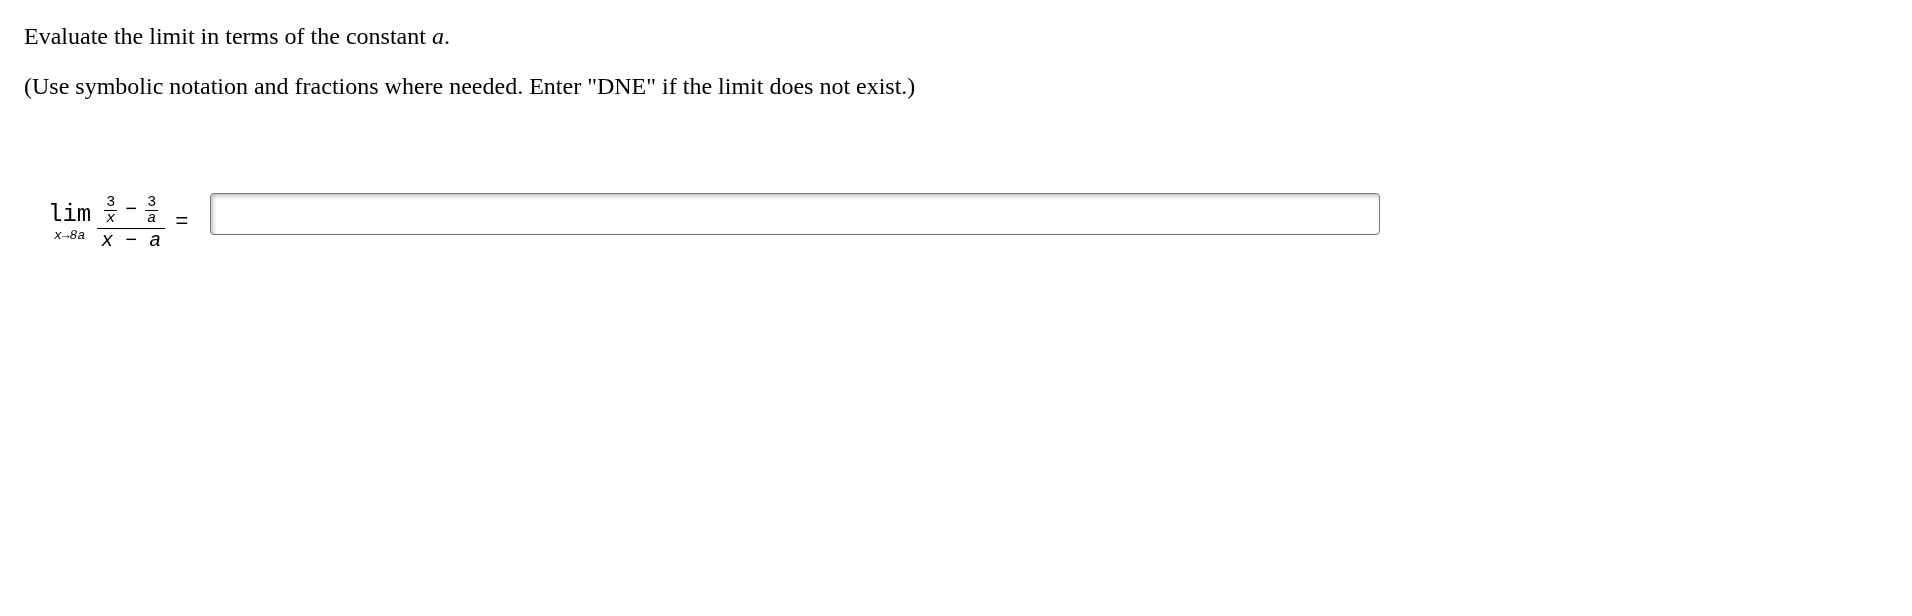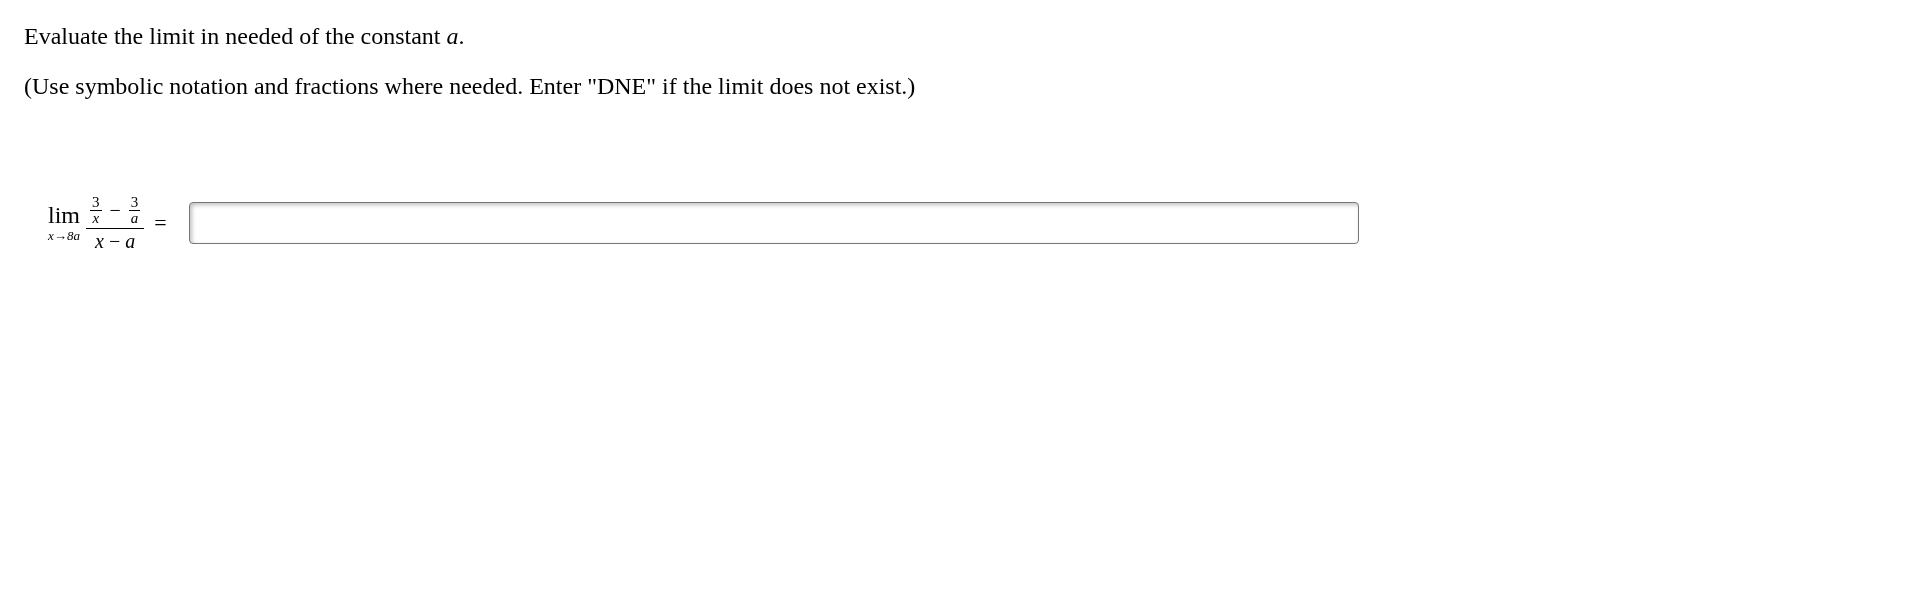--- a/index.html
+++ b/index.html
@@ -12,24 +12,24 @@
     background: #fff;
     width: 1912px;
   }
   .prompt-line {
     margin: 0 0 18px 0;
     line-height: 1.35;
   }
   .italic-var { font-style: italic; }
   .answer-row {
     display: flex;
-    align-items: center;
     gap: 18px;
     margin-top: 90px;
     padding-left: 24px;
+    font-family: Liberation Mono, monospace;
   }
   .limit-expr {
     display: flex;
     align-items: center;
     gap: 6px;
     font-size: 22px;
   }
   .lim-block {
     display: flex;
     flex-direction: column;
@@ -78,21 +78,21 @@
     box-shadow: inset 2px 2px 4px rgba(0,0,0,0.25);
     font-size: 20px;
     padding: 4px 10px;
     font-family: inherit;
   }
 </style>
 </head>
 <body>
 
 <p class="prompt-line">
-  <span>Evaluate the limit in needed of the constant </span><span class="italic-var">a</span><span>.</span>
+  <span>Evaluate the limit in terms of the constant </span><span class="italic-var">a</span><span>.</span>
 </p>
 
 <p class="prompt-line">
   <span>(Use symbolic notation and fractions where needed. Enter "DNE" if the limit does not exist.)</span>
 </p>
 
 <div class="answer-row">
   <div class="limit-expr">
     <div class="lim-block">
       <span class="lim-word">lim</span>

